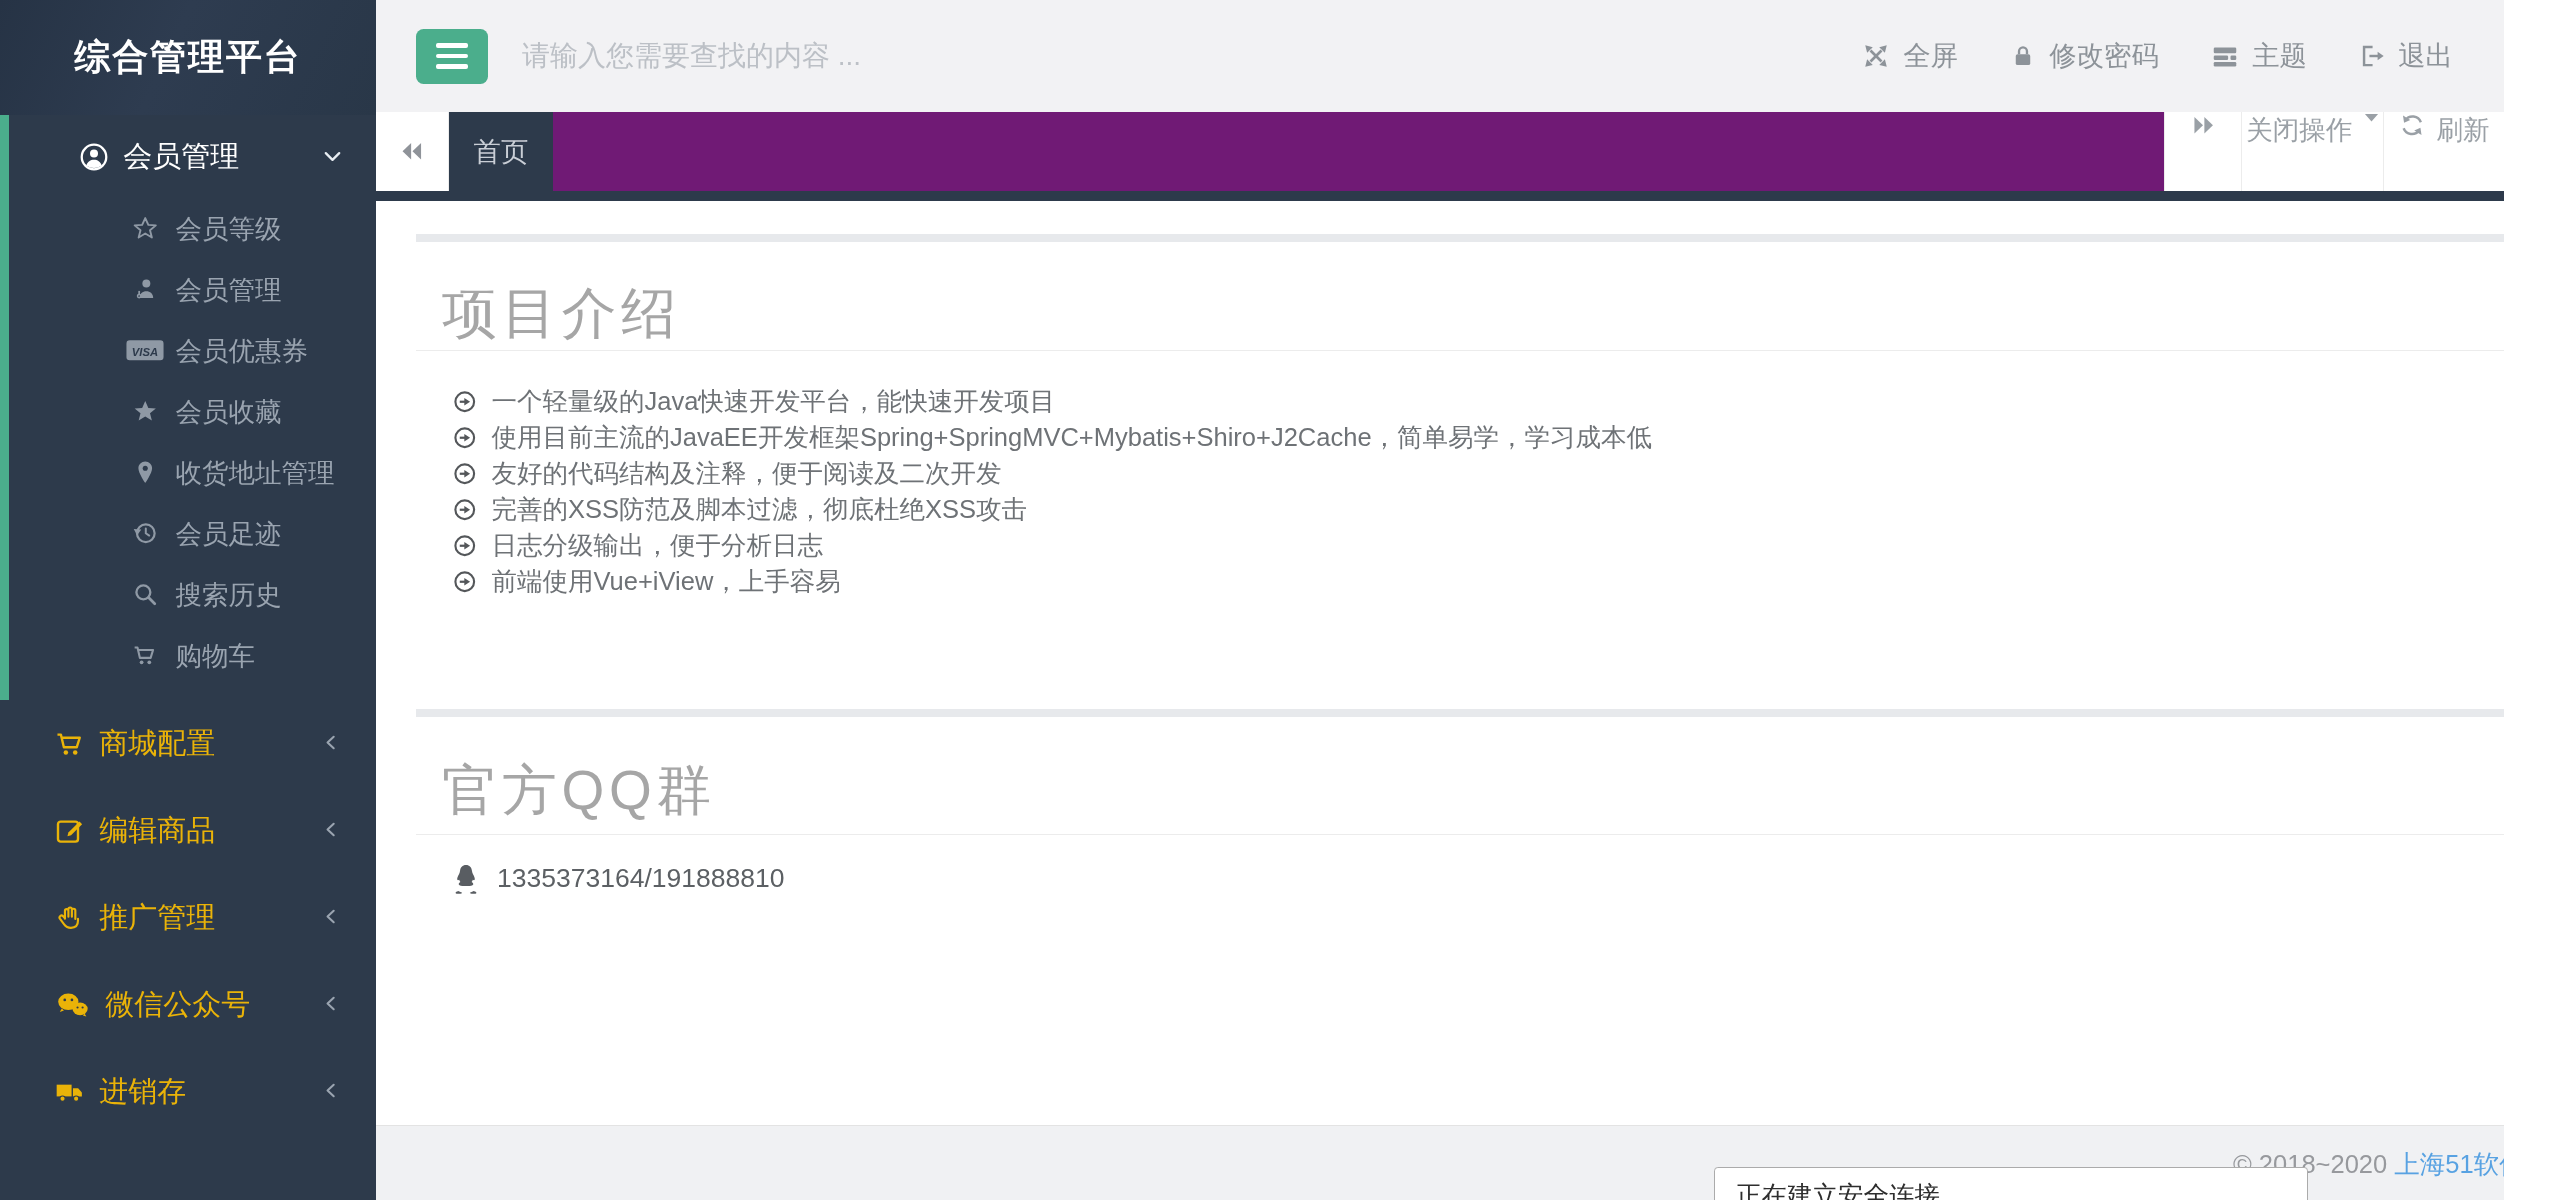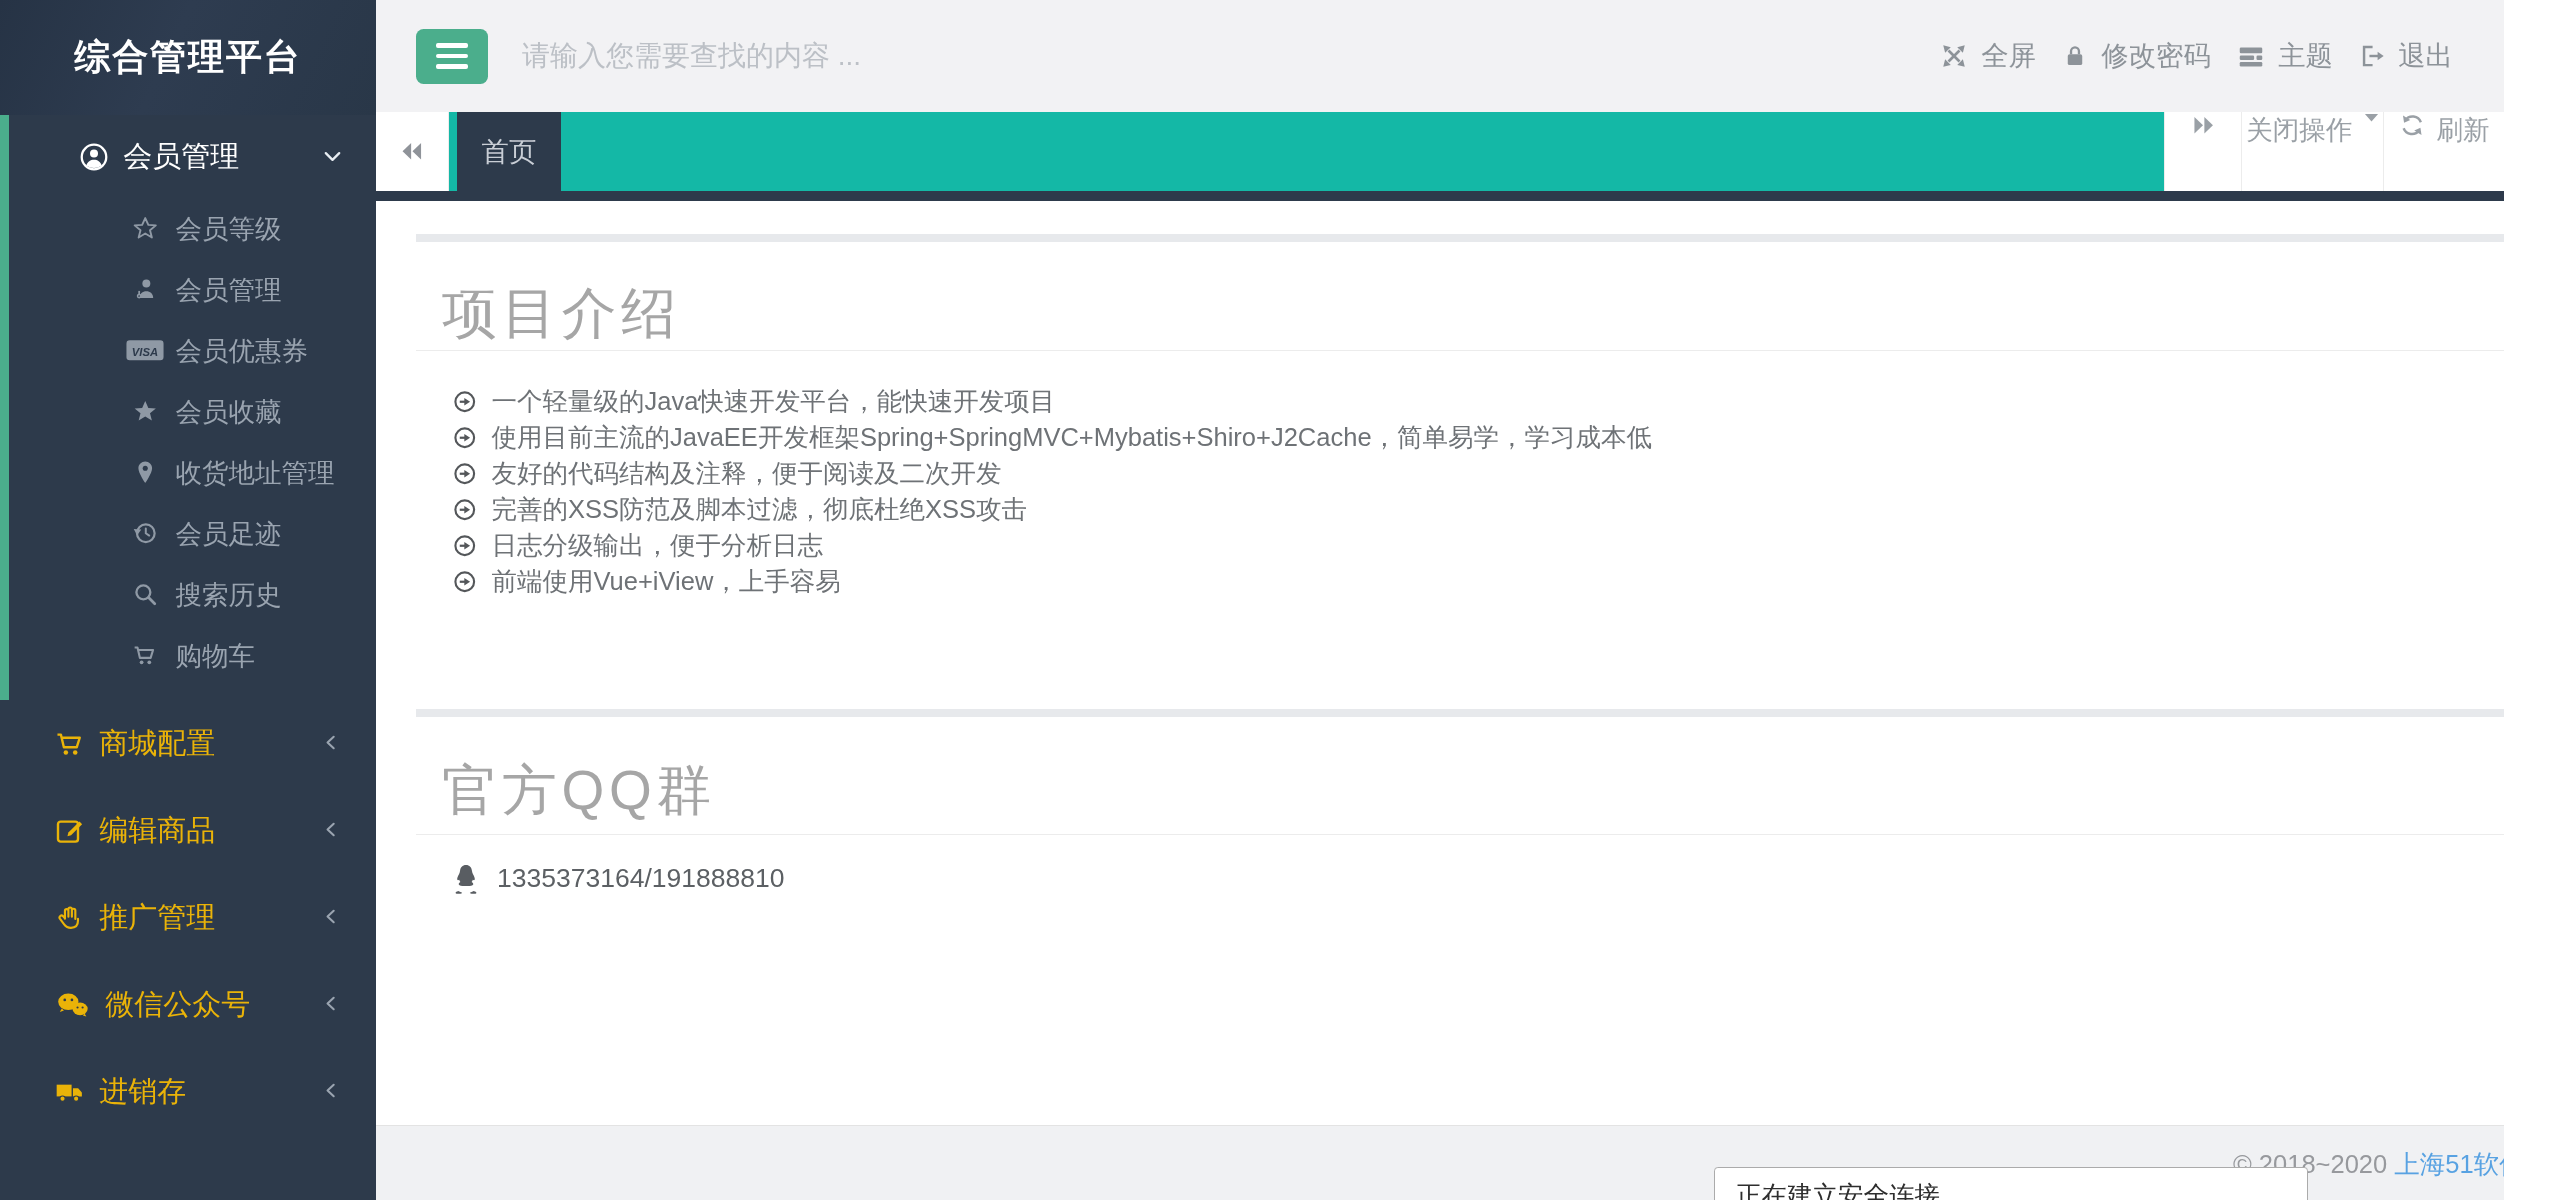--- a/index.html
+++ b/index.html
@@ -32,26 +32,26 @@
   .main { flex:1; display:flex; flex-direction:column; min-width:0; }
 
   
   .topbar { height:112px; background:#f2f2f4; display:flex; align-items:center; padding:0 51px 0 40px; }
   .hamburger { width:72px; height:55px; border:none; border-radius:7.6px; background:#4bae8c; cursor:pointer;
     display:flex; flex-direction:column; align-items:center; justify-content:center; gap:5.7px; }
   .hamburger span { display:block; width:32px; height:4.7px; background:#fff; border-radius:1.9px; }
   .search-input { margin-left:34px; width:719px; border:none; outline:none; background:transparent;
     font-size:28px; color:#606266; font-family:inherit; }
   .search-input::placeholder { color:#bcc0c6; }
-  .topbar-actions { margin-left:auto; display:flex; align-items:center; gap:25px; }
+  .topbar-actions { margin-left:auto; display:flex; align-items:center; gap:51px; }
   .tb-action { display:flex; align-items:center; gap:12.3px; color:#8d9399; font-size:27.4px; cursor:pointer; white-space:nowrap; }
   .tb-action svg { color:#8d9399; }
 
   
-  .tabbar { height:79px; background:#14b8a6; display:flex; align-items:stretch; position:relative;gap:8px; }
+  .tabbar { height:79px; background:#701a75; display:flex; align-items:stretch; position:relative; }
   .tab-nav-btn { width:73px; background:#fff; border-right:0.9px solid #ececec; display:flex; align-items:center; justify-content:center; cursor:pointer; color:#8f9399; }
   .tab { width:104px; background:#2d3a4b; color:#c9ced6; font-size:27.4px; display:flex; align-items:center; justify-content:center; cursor:pointer; }
   .tab-right { position:absolute; right:0; top:0; bottom:0; display:flex; align-items:stretch; background:#fff; }
   .tab-right .cell { display:flex; align-items:flex-start; justify-content:center; border-left:0.9px solid #ececec; color:#9aa0a6; font-size:26.5px; cursor:pointer; gap:11.3px; white-space:nowrap; }
   .cell.fwd { width:77px; }
   .cell.closeops { width:142px; }
   .cell.refresh { width:121px; }
   .dark-strip { height:9.5px; background:#2d3a4b; }
 
   

